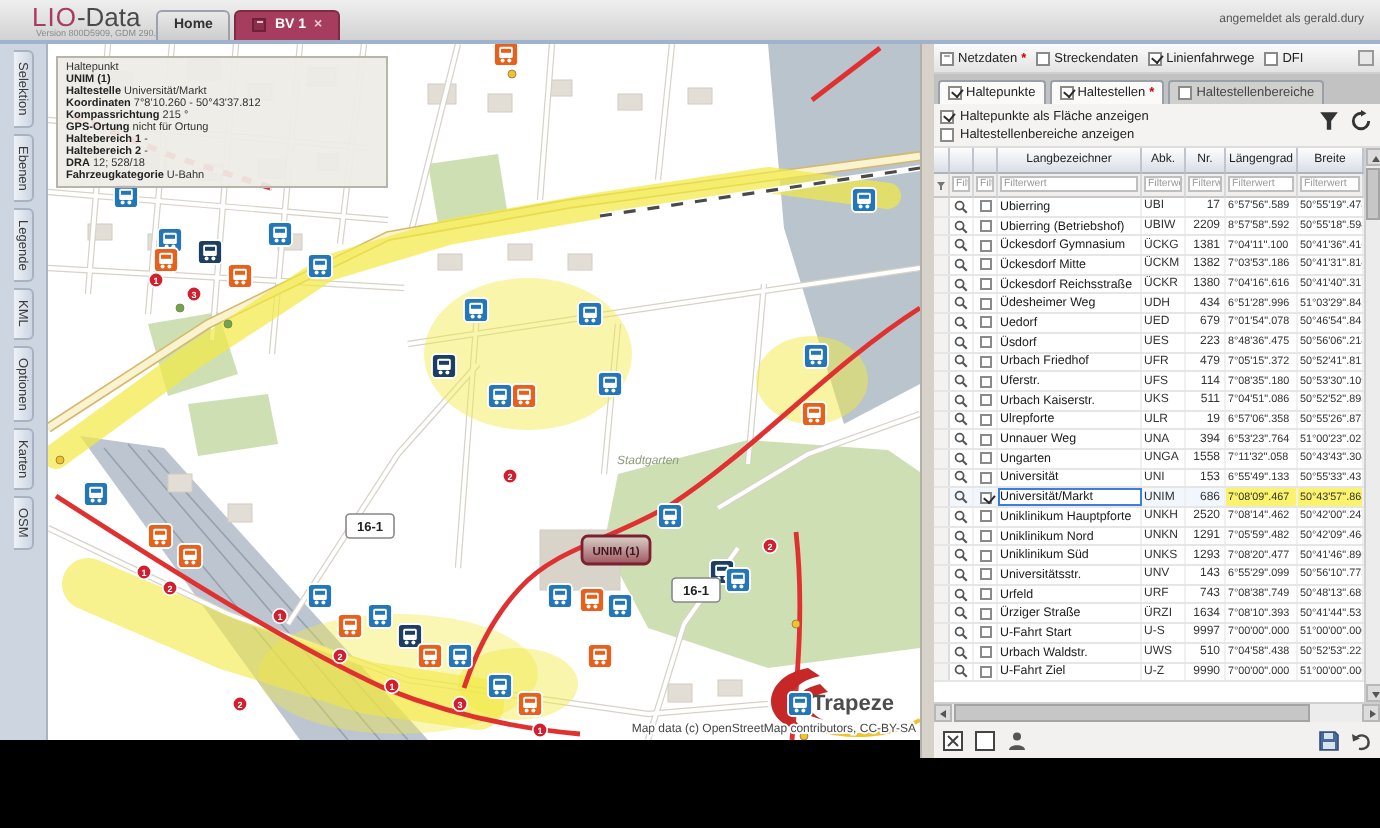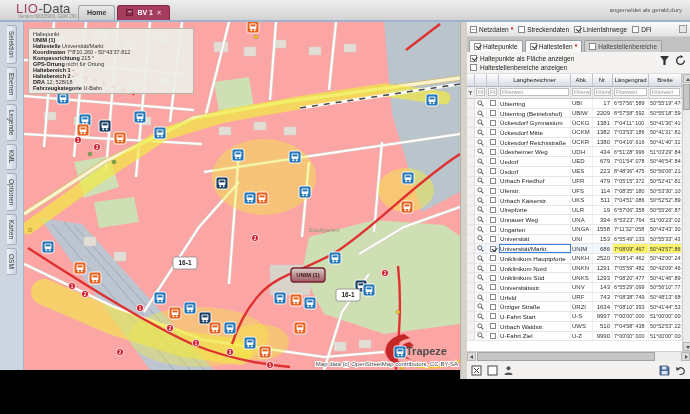--- a/index.html
+++ b/index.html
@@ -25,21 +25,21 @@
 
   
   .side { position:absolute; left:0; top:22px; width:24px; height:348px; background:#cdd5e0;
           border-right:1px solid #aab4c0; display:flex; flex-direction:column; gap:3px;
           padding-top:3px; align-items:center; }
   .side-tab { writing-mode:vertical-rl; font-size:6.5px; color:#3a3a3a;
               background:linear-gradient(90deg,#eef2f7,#ccd5e2); border:1px solid #a8b2c0;
               border-left:none; border-radius:0 3px 3px 0; padding:5px 1px; }
 
   
-  .map { position:absolute; left:24px; top:22px; width:436px; height:348px; background:#fca5a5; overflow:hidden; }
+  .map { position:absolute; left:24px; top:22px; width:436px; height:348px; background:#ffffff; overflow:hidden; }
   .map svg { position:absolute; inset:0; }
   .infobox { position:absolute; left:4px; top:6px; width:166px; background:rgba(238,236,230,.93);
              border:1px solid #b8b4aa; font-size:5.5px; line-height:6px; padding:2px 4px; color:#333; z-index:5; }
   .infobox b { color:#222; }
 
   
   .split { position:absolute; left:460px; top:22px; width:7px; height:357px; background:#d6d2ca; border-left:1px solid #b4b0a8; }
 
   
   .panel { position:absolute; left:467px; top:22px; width:223px; height:357px; background:#f2f1ef;

